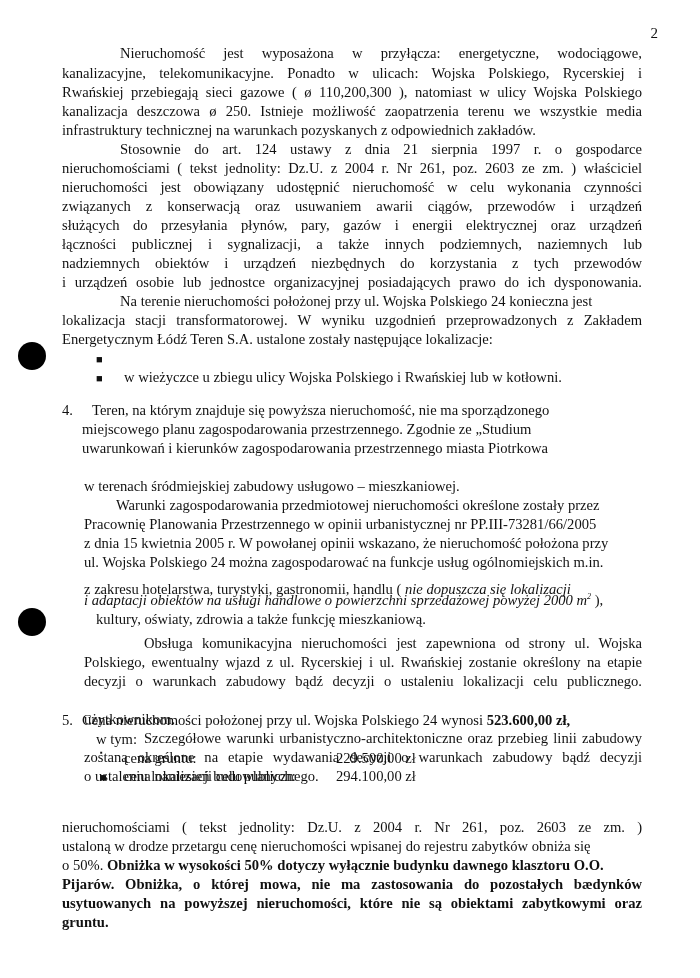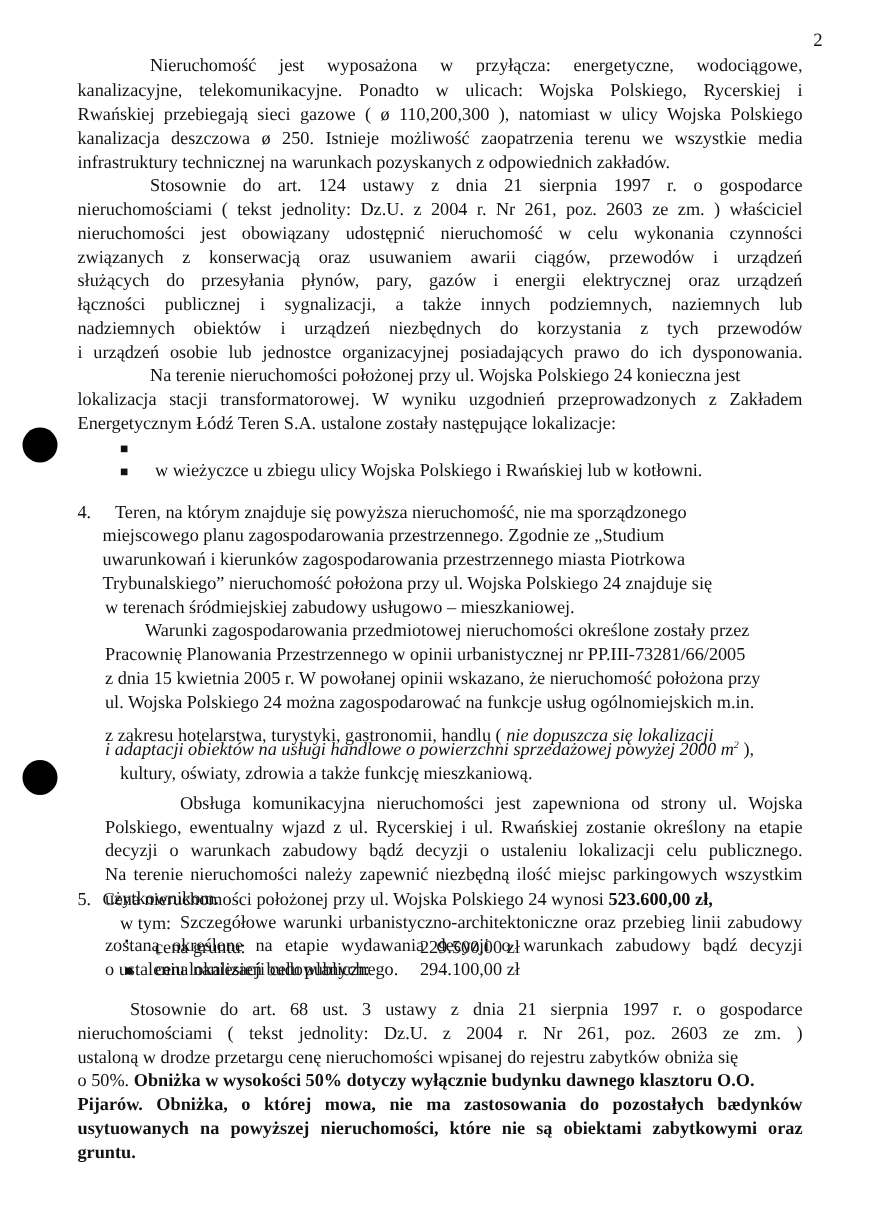--- a/index.html
+++ b/index.html
@@ -45,53 +45,50 @@
   <div class="t" style="left:62px;top:330px;">Energetycznym Łódź Teren S.A.  ustalone zostały następujące lokalizacje:</div>
 
   <div class="bullet" style="left:96px;top:353px;">■</div>
   <div class="bullet" style="left:96px;top:372px;">■</div>
   <div class="t" style="left:124px;top:368px;">w wieżyczce u zbiegu ulicy Wojska Polskiego i Rwańskiej lub w kotłowni.</div>
 
   <div class="t" style="left:62px;top:401px;">4.</div>
   <div class="t" style="left:92px;top:401px;">Teren, na którym znajduje się powyższa nieruchomość, nie ma sporządzonego</div>
   <div class="t" style="left:82px;top:420px;">miejscowego planu zagospodarowania przestrzennego. Zgodnie ze „Studium</div>
   <div class="t" style="left:82px;top:439px;">uwarunkowań i kierunków zagospodarowania  przestrzennego miasta Piotrkowa</div>
-  <div class="t" style="left:82px;top:458px;">Trybunalskiego” nieruchomość położona przy ul. Wojska Polskiego 24 znajduje się</div>
   <div class="t" style="left:84px;top:477px;">w terenach  śródmiejskiej zabudowy usługowo – mieszkaniowej.</div>
 
   <div class="t" style="left:116px;top:496px;">Warunki zagospodarowania przedmiotowej nieruchomości określone zostały przez</div>
   <div class="t" style="left:84px;top:515px;">Pracownię Planowania Przestrzennego w opinii urbanistycznej nr PP.III-73281/66/2005</div>
   <div class="t" style="left:84px;top:534px;">z dnia 15 kwietnia 2005 r. W powołanej opinii wskazano, że nieruchomość położona przy</div>
   <div class="t" style="left:84px;top:553px;">ul. Wojska Polskiego 24 można zagospodarować na funkcje usług ogólnomiejskich m.in.</div>
   <div class="t" style="left:84px;top:572px;margin-top:8px;"><span>z zakresu hotelarstwa, turystyki, gastronomii, handlu ( </span><span class="i">nie dopuszcza się  lokalizacji</span></div>
   <div class="t" style="left:84px;top:591px;"><span class="i">i adaptacji obiektów na usługi handlowe o powierzchni sprzedażowej powyżej 2000 m</span><sup class="i">2</sup><span> ),</span></div>
   <div class="t" style="left:96px;top:610px;">kultury, oświaty, zdrowia a także funkcję mieszkaniową.</div>
 
   <div class="t j" style="left:144px;top:634px;width:498px;">Obsługa komunikacyjna nieruchomości jest zapewniona od strony ul. Wojska</div>
   <div class="t j" style="left:84px;top:653px;width:558px;">Polskiego, ewentualny wjazd z ul. Rycerskiej i ul. Rwańskiej zostanie określony na etapie</div>
   <div class="t j" style="left:84px;top:672px;width:558px;">decyzji o warunkach zabudowy bądź decyzji o ustaleniu lokalizacji celu publicznego.</div>
-  <div class="t j" style="left:84px;top:691px;width:558px;">Na terenie nieruchomości należy zapewnić niezbędną ilość miejsc parkingowych wszystkim</div>
   <div class="t" style="left:84px;top:710px;">użytkownikom.</div>
 
   <div class="t j" style="left:144px;top:729px;width:498px;">Szczegółowe warunki urbanistyczno-architektoniczne oraz przebieg linii zabudowy</div>
   <div class="t j" style="left:84px;top:748px;width:558px;">zostaną określone na etapie wydawania decyzji o warunkach zabudowy bądź decyzji</div>
   <div class="t" style="left:84px;top:767px;">o ustaleniu lokalizacji celu publicznego.</div>
 
   <div class="t" style="left:62px;top:711px;">5.</div>
   <div class="t" style="left:82px;top:711px;"><span>Cena nieruchomości położonej przy ul. Wojska Polskiego 24 wynosi </span><span class="b">523.600,00 zł,</span></div>
   <div class="t" style="left:96px;top:730px;">w tym:</div>
 
   <div class="bullet" style="left:100px;top:748px;font-size:8px;">▪</div>
   <div class="t" style="left:124px;top:749px;">cena gruntu:</div>
   <div class="t" style="left:336px;top:749px;">229.500,00 zł</div>
   <div class="bullet" style="left:100px;top:771px;">■</div>
   <div class="t" style="left:124px;top:767px;">cena naniesień budowlanych:</div>
   <div class="t" style="left:336px;top:767px;">294.100,00 zł</div>
 
-  <div class="t j" style="left:104px;top:799px;width:538px;">Stosownie do art. 68 ust. 3 ustawy z dnia 21 sierpnia 1997 r. o gospodarce</div>
   <div class="t j" style="left:62px;top:818px;width:580px;">nieruchomościami ( tekst jednolity: Dz.U. z 2004 r. Nr 261, poz. 2603 ze zm. )</div>
   <div class="t" style="left:62px;top:837px;">ustaloną w drodze przetargu cenę nieruchomości wpisanej do rejestru zabytków obniża się</div>
   <div class="t" style="left:62px;top:856px;"><span>o 50%. </span><span class="b">Obniżka w wysokości 50% dotyczy wyłącznie budynku dawnego klasztoru O.O.</span></div>
   <div class="t j b" style="left:62px;top:875px;width:580px;">Pijarów. Obniżka, o której mowa, nie ma zastosowania do pozostałych bædynków</div>
   <div class="t j b" style="left:62px;top:894px;width:580px;">usytuowanych na powyższej nieruchomości, które nie są obiektami zabytkowymi oraz</div>
   <div class="t b" style="left:62px;top:913px;">gruntu.</div>
 
 </div>
 
 </body></html>

